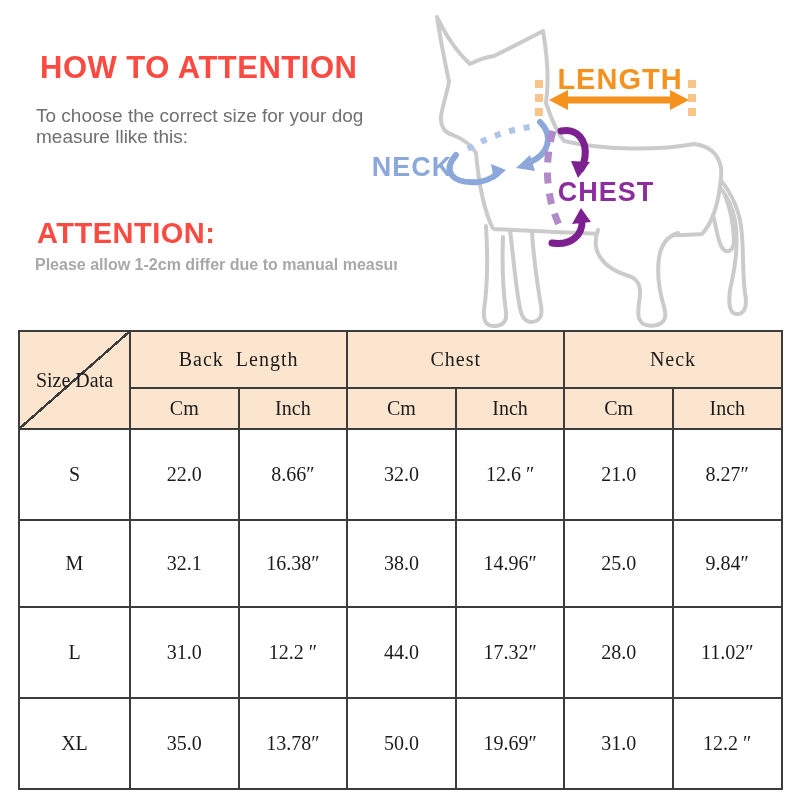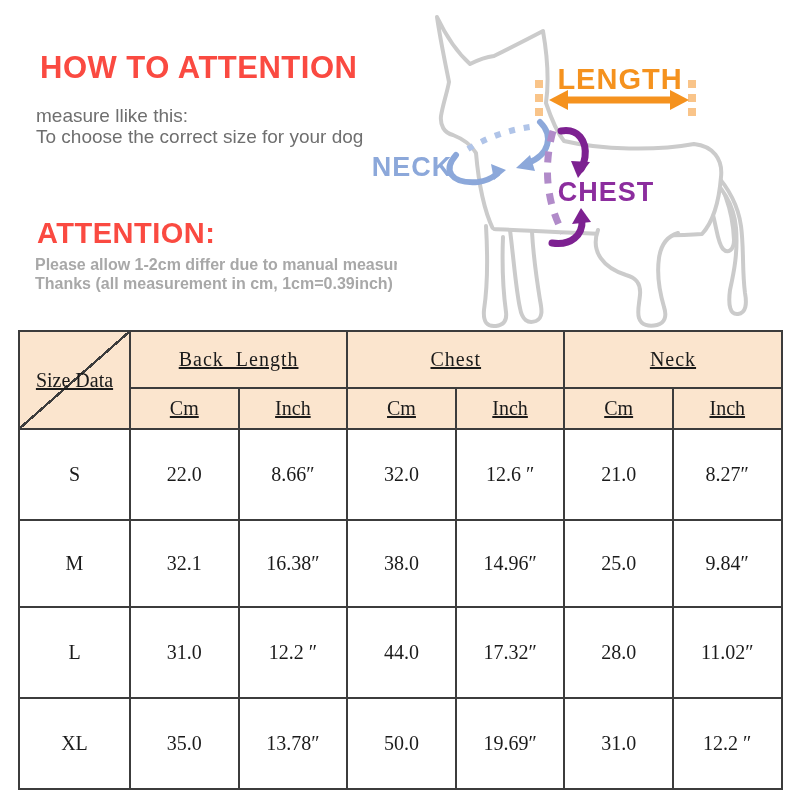--- a/index.html
+++ b/index.html
@@ -15,21 +15,21 @@
                   line-height:19px;color:#a8a8a8;}
   .attention-note .clip{width:362px;overflow:hidden;white-space:nowrap;}
   .diagram{position:absolute;left:0;top:0;}
   .diag-label{font-family:"Liberation Sans",sans-serif;font-weight:bold;}
 
   table.size-table{position:absolute;left:18px;top:330px;width:763px;height:460px;
                    border-collapse:collapse;table-layout:fixed;
                    font-family:"Liberation Serif","DejaVu Serif",serif;color:#1b1b1b;}
   table.size-table td{border:2px solid #3c3c3c;text-align:center;vertical-align:middle;
                       padding:0;font-size:20px;}
-  td.hdr{background:#fbe5ce;text-decoration:underline;}
+  td.hdr{background:#fbe5ce;}
   td.group{letter-spacing:1px;word-spacing:6px;}
   tr.hrow1{height:55px;}
   tr.hrow2{height:40px;}
   tr.brow-s{height:87px;}
   tr.brow-m{height:84px;}
   tr.brow-l{height:88px;}
   tr.brow-xl{height:88px;}
   td.corner{background:
       linear-gradient(to bottom right,
         rgba(0,0,0,0) calc(50% - 1.2px), #3c3c3c calc(50% - 1.2px),
@@ -37,29 +37,28 @@
       #fbe5ce; margin-left: 48px;}
 </style>
 </head>
 <body>
 
 <div class="page">
 
   <div class="title">HOW TO ATTENTION</div>
 
   <div class="subtitle">
+    <div>To choose the correct size for your dog</div>
     <div>measure llike this:</div>
-    <div>To choose the correct size for your dog</div>
   </div>
 
   <div class="attention-title">ATTENTION:</div>
 
   <div class="attention-note">
     <div class="clip">Please allow 1-2cm differ due to manual measureme</div>
-    <div>Thanks (all measurement in cm, 1cm=0.39inch)</div>
   </div>
 
   <svg class="diagram" width="800" height="335" viewBox="0 0 800 335">
 
     <g fill="#ffffff" stroke="#cbcbcb" stroke-width="4" stroke-linecap="round" stroke-linejoin="round">
       <path d="M 705,160 C 722,180 733,210 734,240 C 734,250 728,254 723,249 C 718,244 717,230 713,215 C 708,195 700,175 693,162"></path>
       <path d="M 702,170 C 722,185 734,205 736,228 C 738,252 734,272 730,290 C 728,305 730,315 738,314 C 746,313 747,304 745,293 C 742,270 744,248 741,226 C 738,204 726,185 714,172"></path>
       <path d="M 510,230 C 514,262 516,290 520,308 C 522,320 528,324 536,321 C 543,318 542,310 540,300 C 536,275 533,250 532,232"></path>
       <path d="M 437,17 C 448,40 460,55 470,64 C 478,60 486,57 494,56 C 506,50 526,40 543,31 C 547,54 549,82 546,103 C 551,118 556,131 564,141 C 602,150 656,151 694,144 C 713,146 723,159 721,177 C 719,202 713,222 702,234 C 655,238 560,232 493,229 C 482,206 478,176 476,153 C 471,144 463,139 453,135 C 444,133 440,125 441,116 C 443,104 447,93 449,82 C 445,62 440,38 437,17 Z"></path>
       <path d="M 598,230 C 590,252 604,268 626,275 C 637,278 641,284 640,295 C 639,305 637,312 639,318 C 641,325 649,327 657,325 C 665,323 667,316 664,307 C 659,290 657,272 659,258 C 661,244 668,236 678,233"></path>

